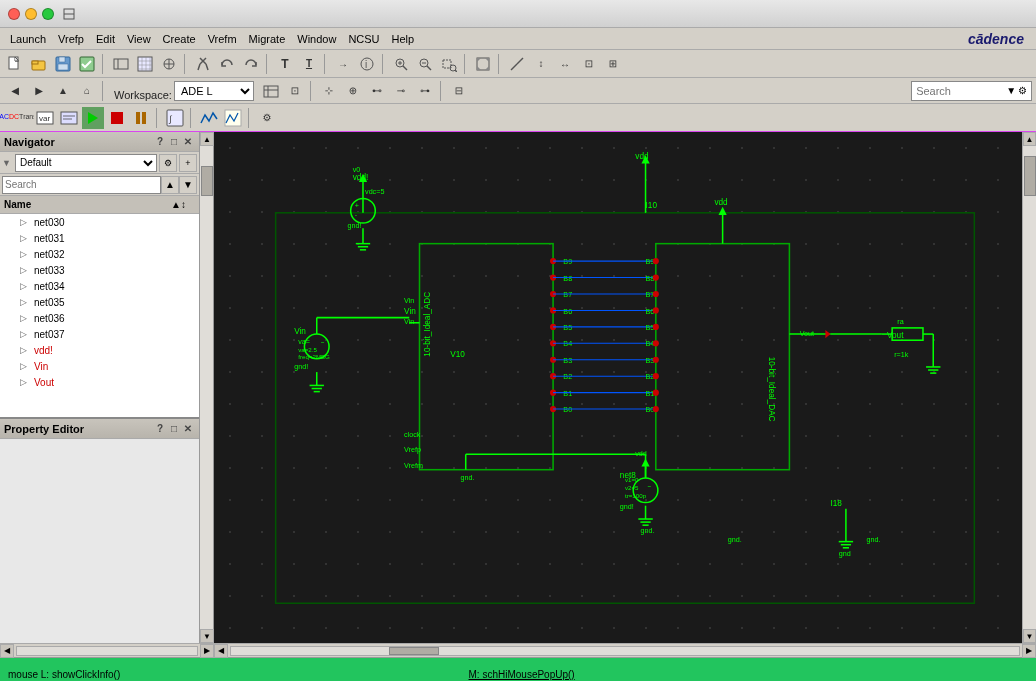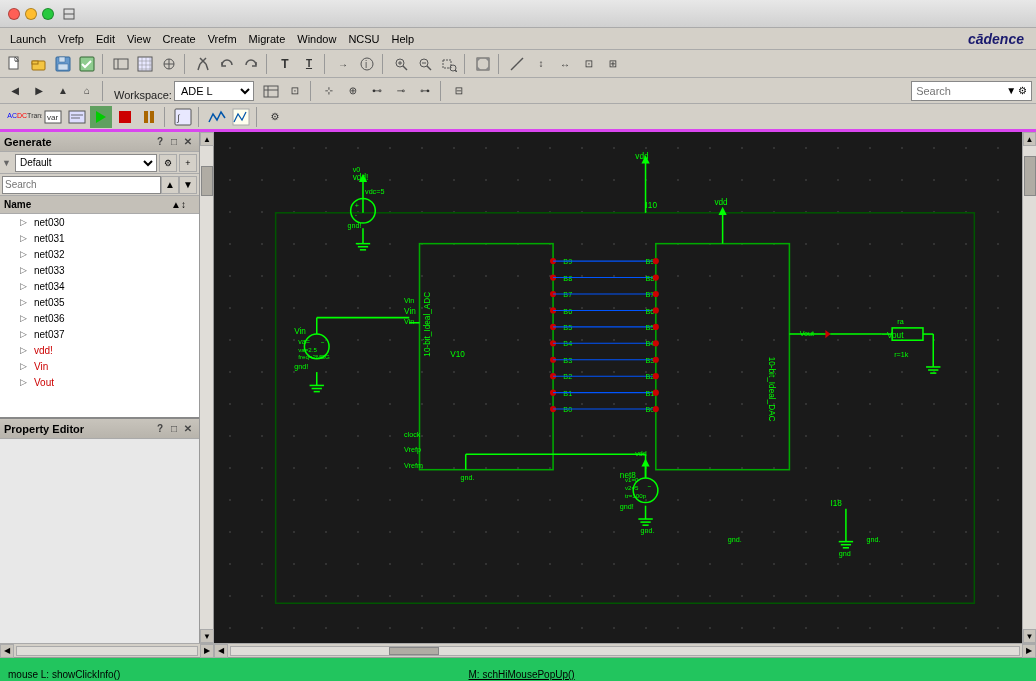--- a/index.html
+++ b/index.html
@@ -82,22 +82,22 @@
       min-width: 120px;
     }
     .search-box input { border: none; outline: none; font-size: 11px; width: 100px; }
 
     
     #toolbar3 {
       height: 28px;
       background: #d4d0c8;
       display: flex;
       align-items: center;
-      padding: 2px 12px;
-      border-bottom: 3px solid #d946ef;
+      padding: 2px 4px;
+      border-bottom: 1px solid #d946ef;
       gap: 2px;
     }
 
     
     #main-area {
       display: flex;
       height: calc(681px - 28px - 22px - 28px - 28px - 28px - 22px - 20px);
     }
 
     
@@ -523,21 +523,21 @@
   <div class="tb-sep"></div>
   <div class="tb-btn">⚙</div>
 </div>
 
 <div id="main-area" style="height:calc(681px - 28px - 22px - 28px - 26px - 28px - 18px - 20px); display:flex;">
 
   <div id="left-panel">
 
     <div id="navigator">
       <div class="panel-title-bar">
-        <span>Generate</span>
+        <span>Navigator</span>
         <div class="panel-icon-btn">?</div>
         <div class="panel-icon-btn">□</div>
         <div class="panel-icon-btn">✕</div>
       </div>
 
       <div class="filter-bar">
         <span style="font-size:9px;margin-right:2px;color:#666;">▼</span>
         <select class="filter-select">
           <option>Default</option>
         </select>

